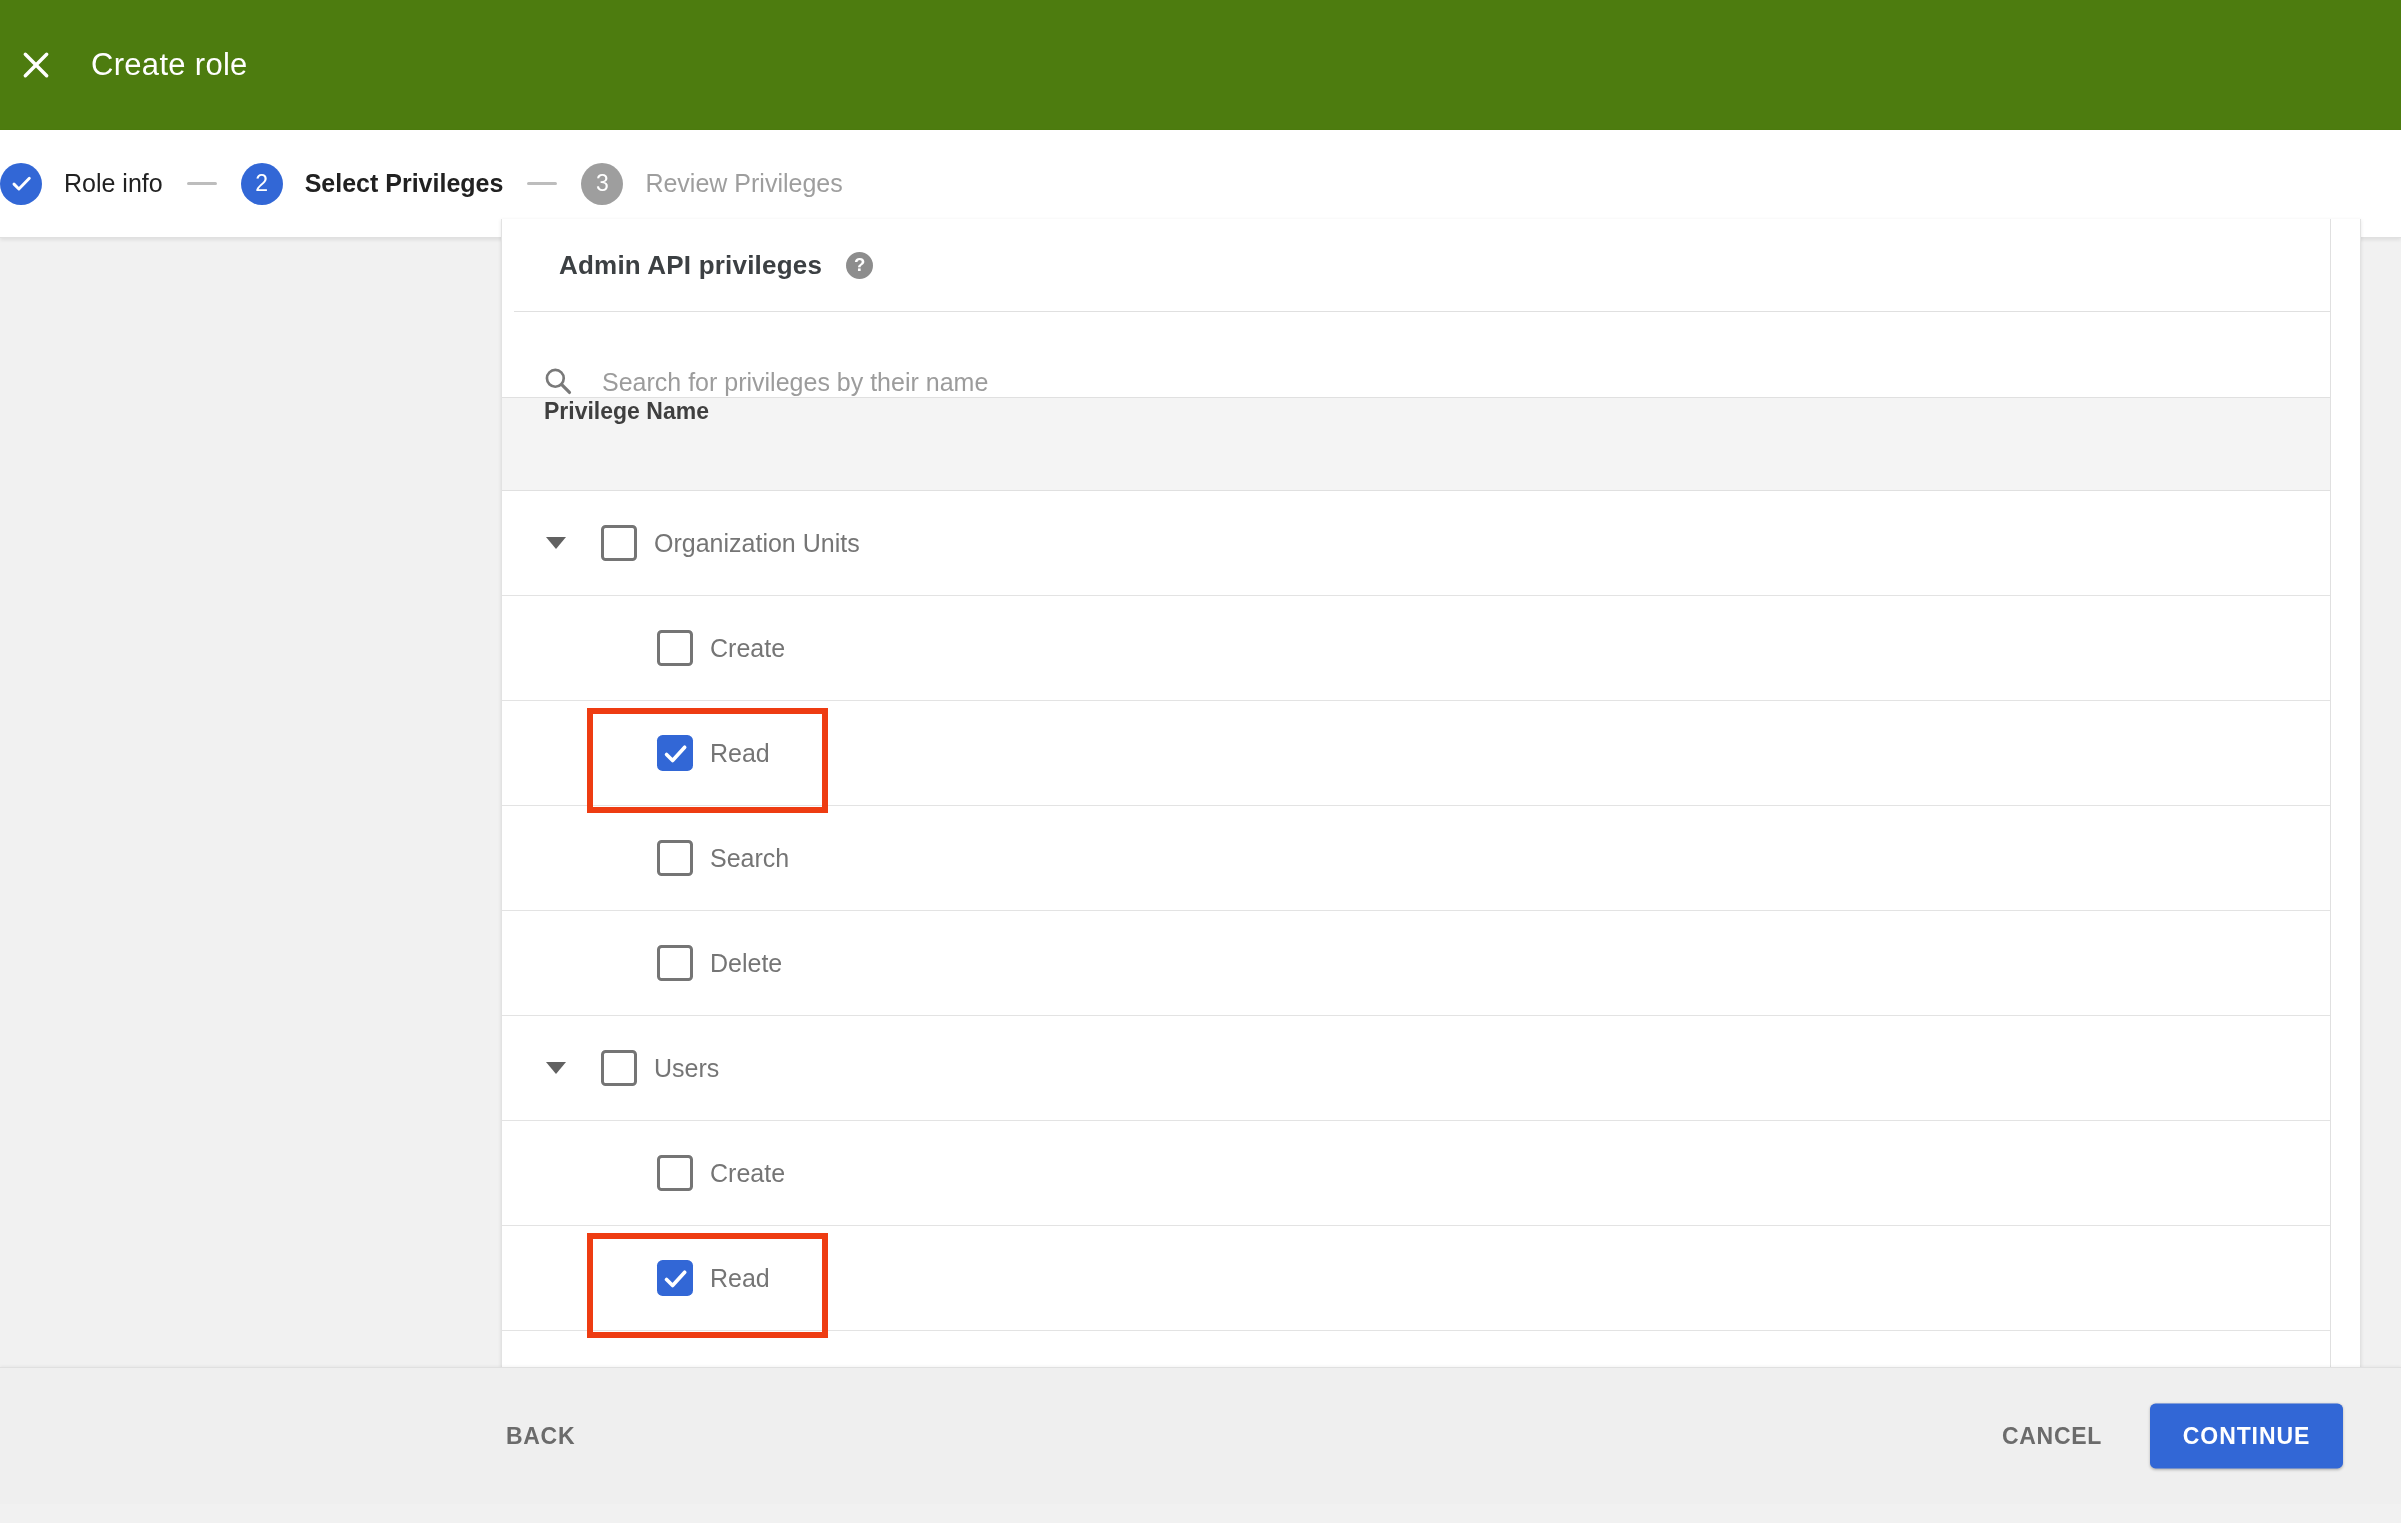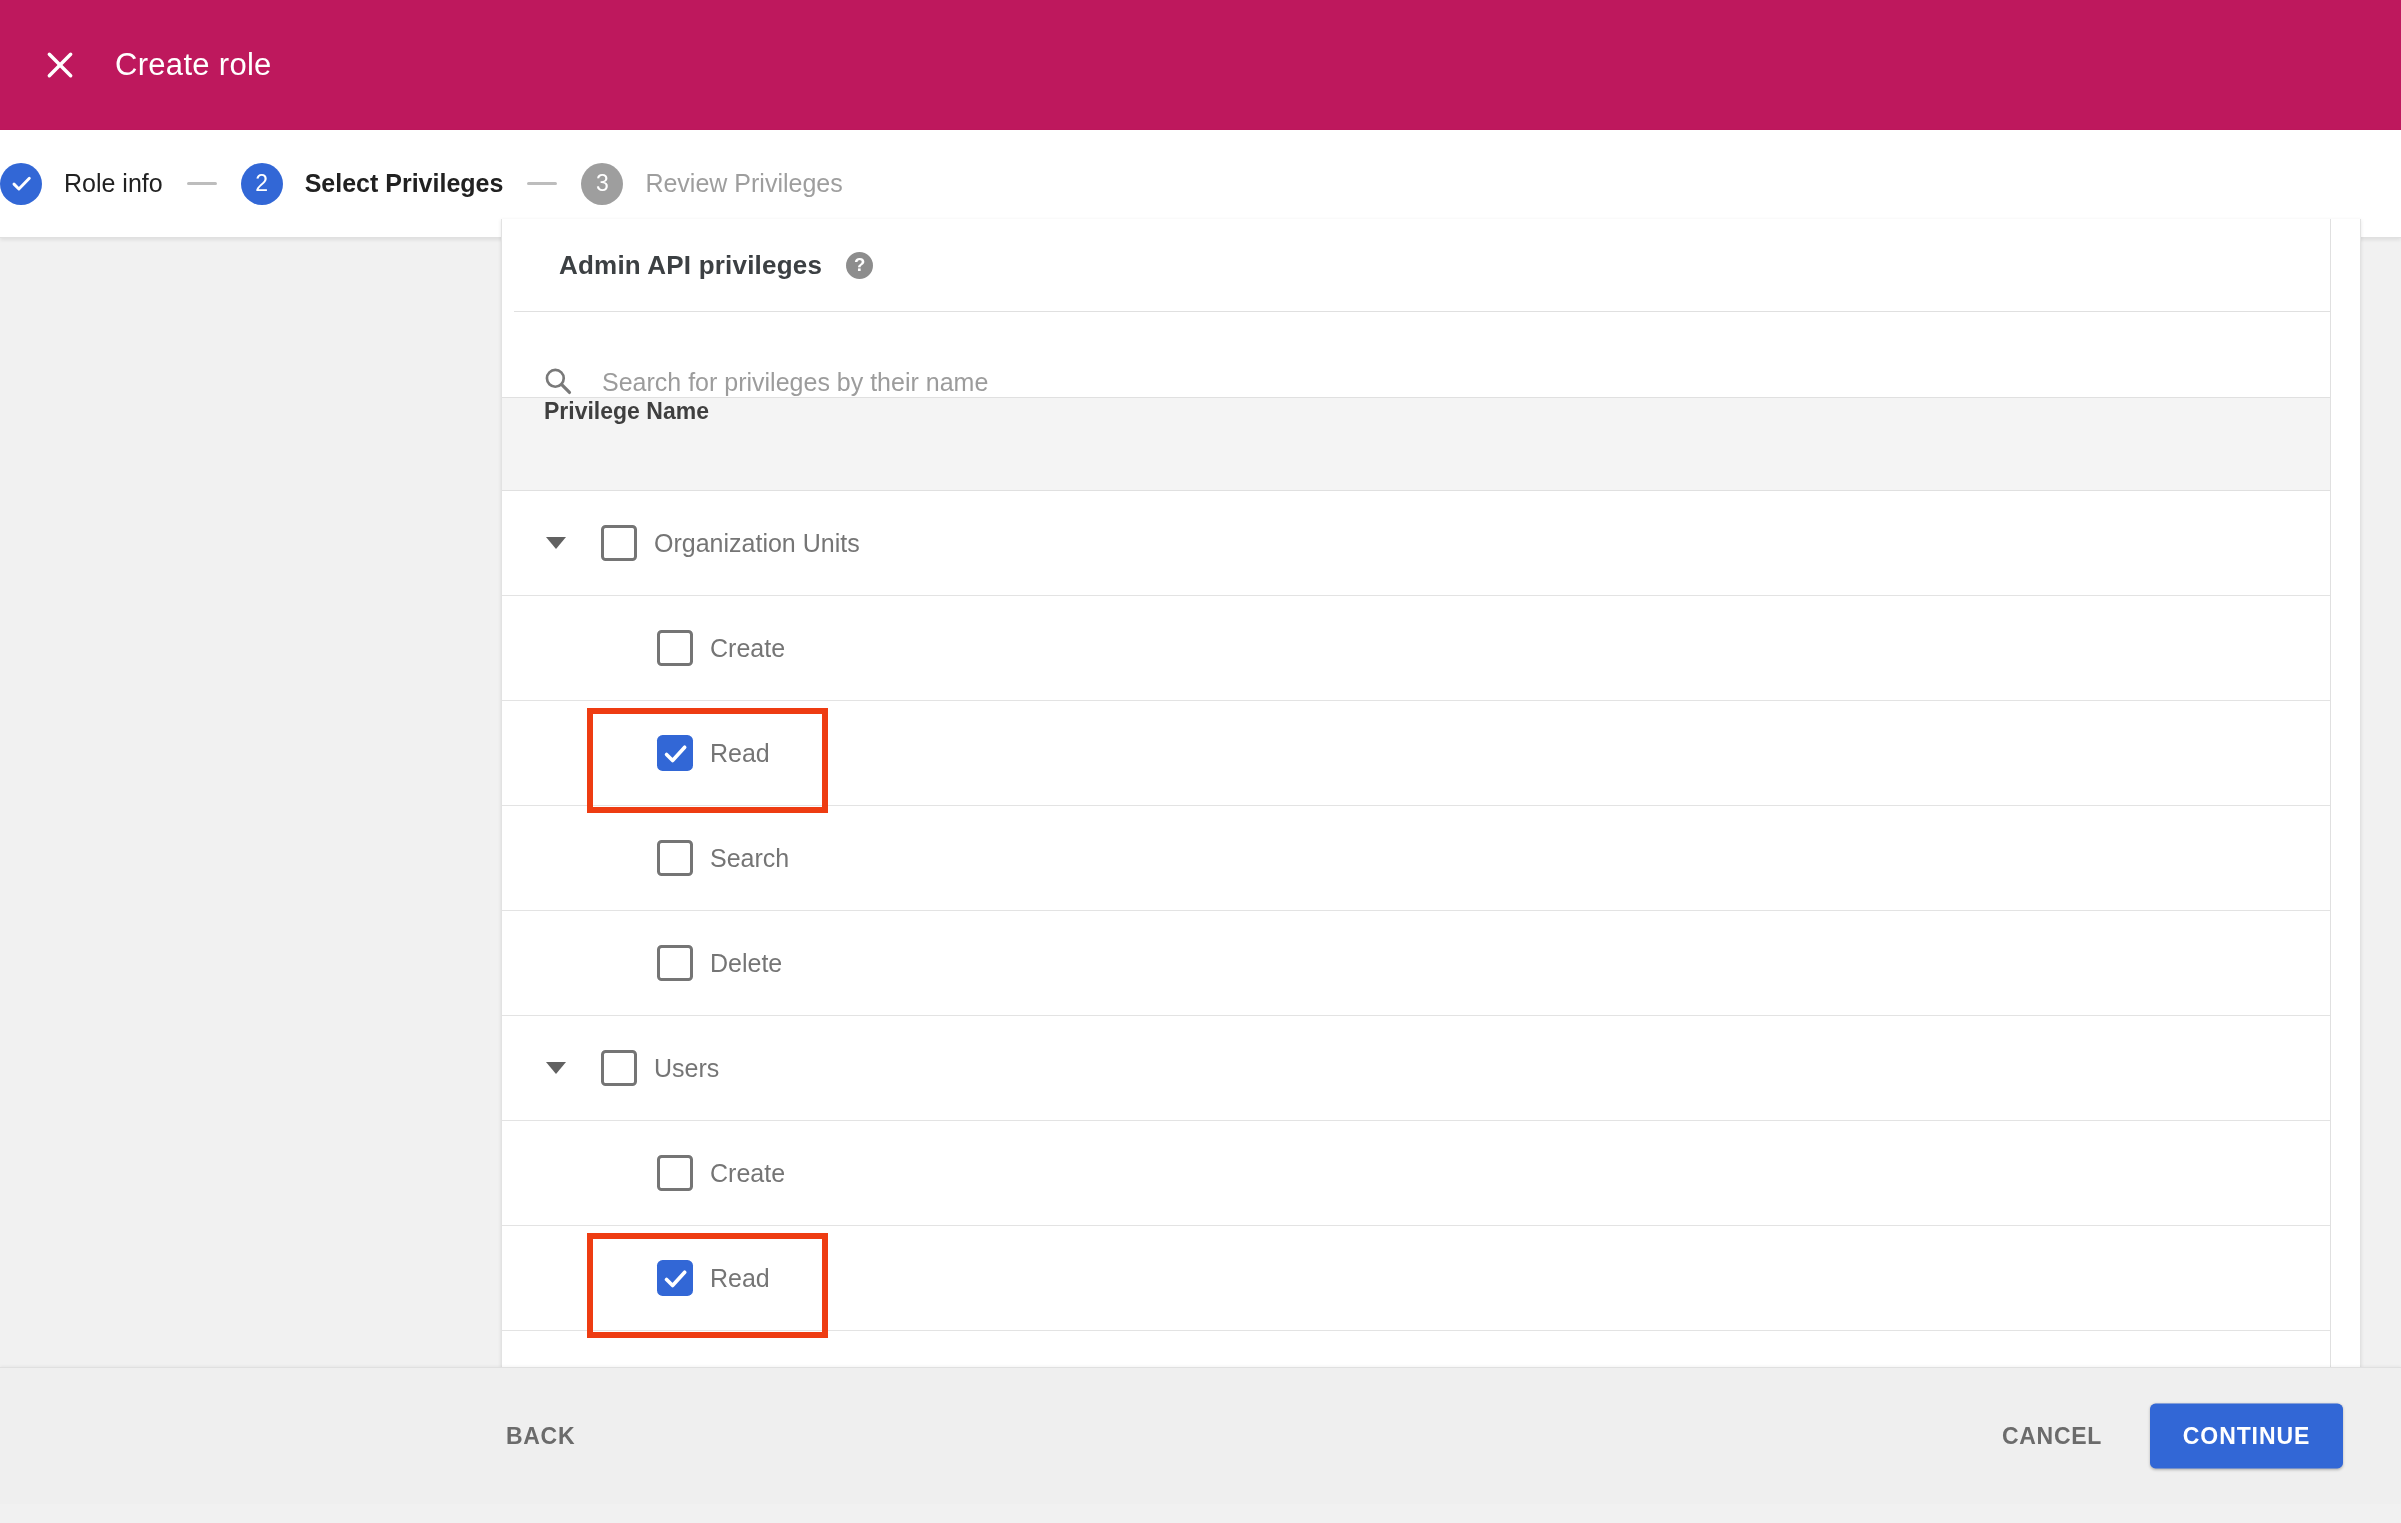--- a/index.html
+++ b/index.html
@@ -7,21 +7,21 @@
   body {
     font-family:"Liberation Sans", sans-serif;
     background:#f1f1f1;
     position:relative;
     overflow:hidden;
   }
 
   
   .appbar {
     position:absolute; left:0; top:0; width:2401px; height:130px;
-    background:#be185d; display:flex; align-items:center; padding-left:41px;
+    background:#4d7c0f; display:flex; align-items:center; padding-left:17px;
   }
   .close-btn { width:37px; height:37px; display:flex; align-items:center; justify-content:center; cursor:pointer; }
   .appbar-title { color:#ffffff; font-size:31px; font-weight:400; margin-left:37px; letter-spacing:0.3px; }
 
   
   .stepper {
     position:absolute; left:0; top:130px; width:2401px; height:108px;
     background:#ffffff; border-bottom:0.9px solid #e0e0e0;
     box-shadow:0 1.9px 3.7px rgba(0,0,0,.08);
     display:flex; align-items:center; 

